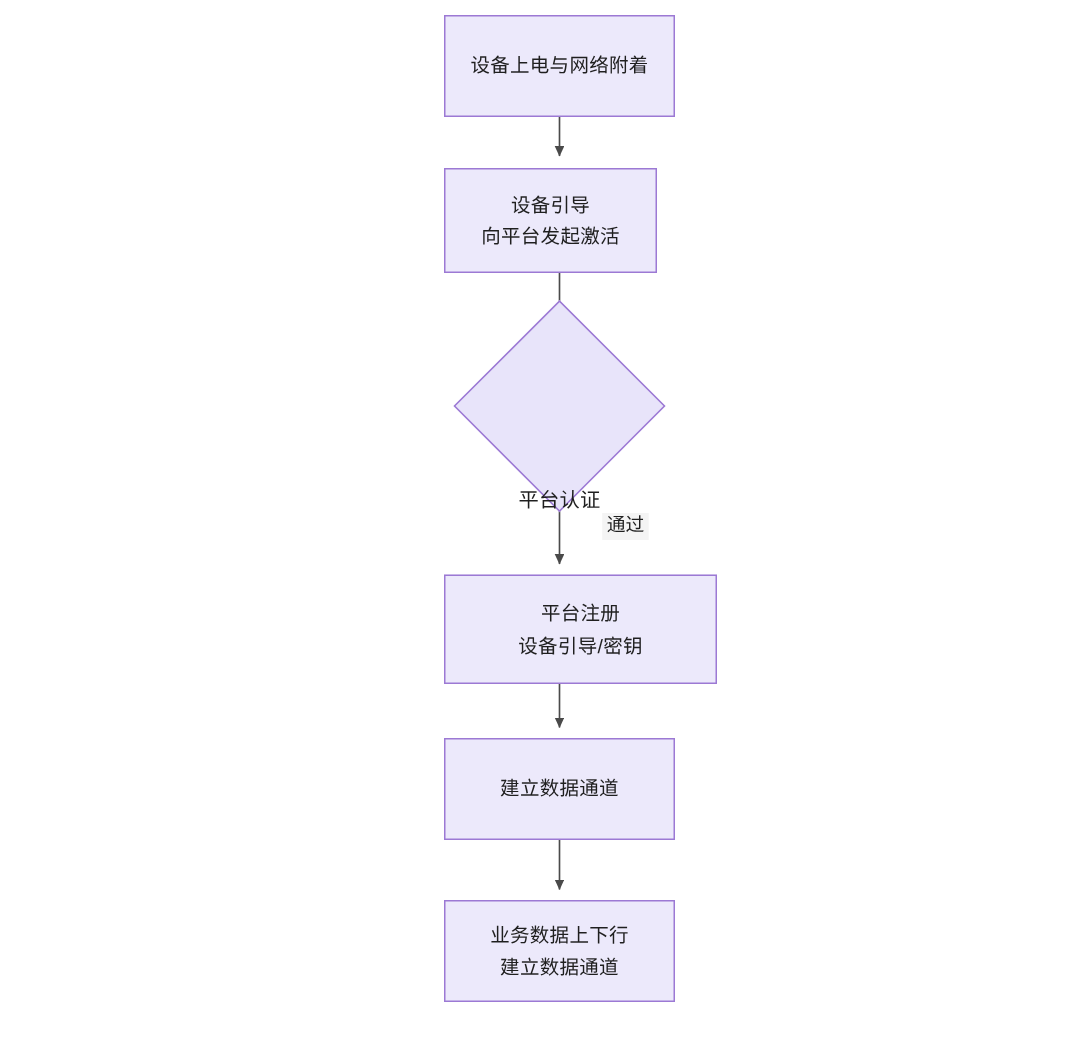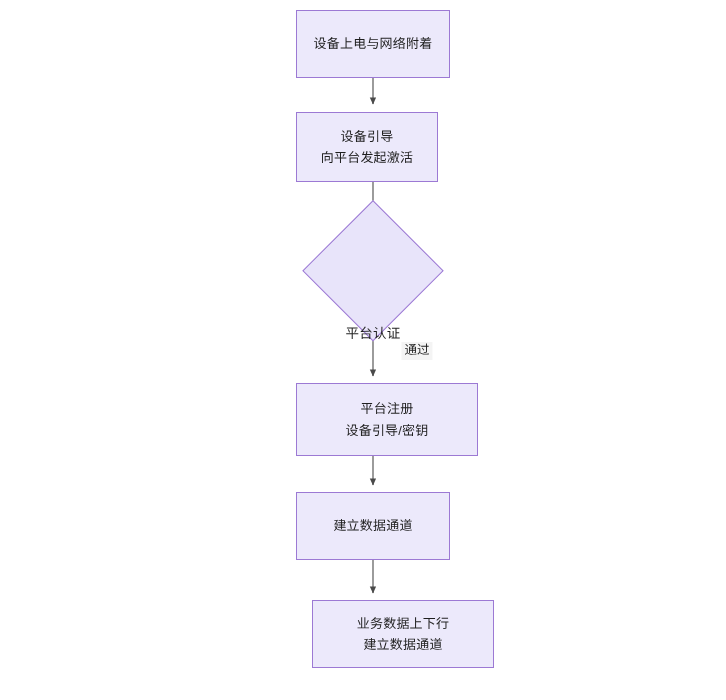--- a/index.html
+++ b/index.html
@@ -125,18 +125,18 @@
 
   <div class="node" style="left:296px; top:383px; width:182px; height:73px;">
     <span class="line">平台注册</span>
     <span class="line">设备引导/密钥</span>
   </div>
 
   <div class="node" style="left:296px; top:492px; width:154px; height:68px;">
     <span class="line">建立数据通道</span>
   </div>
 
-  <div class="node" style="left:312px; top:600px; width:182px; height:68px;">
+  <div class="node" style="left:296px; top:600px; width:154px; height:68px;">
     <span class="line">业务数据上下行</span>
     <span class="line">建立数据通道</span>
   </div>
 
 </div>
 
 </body></html>

